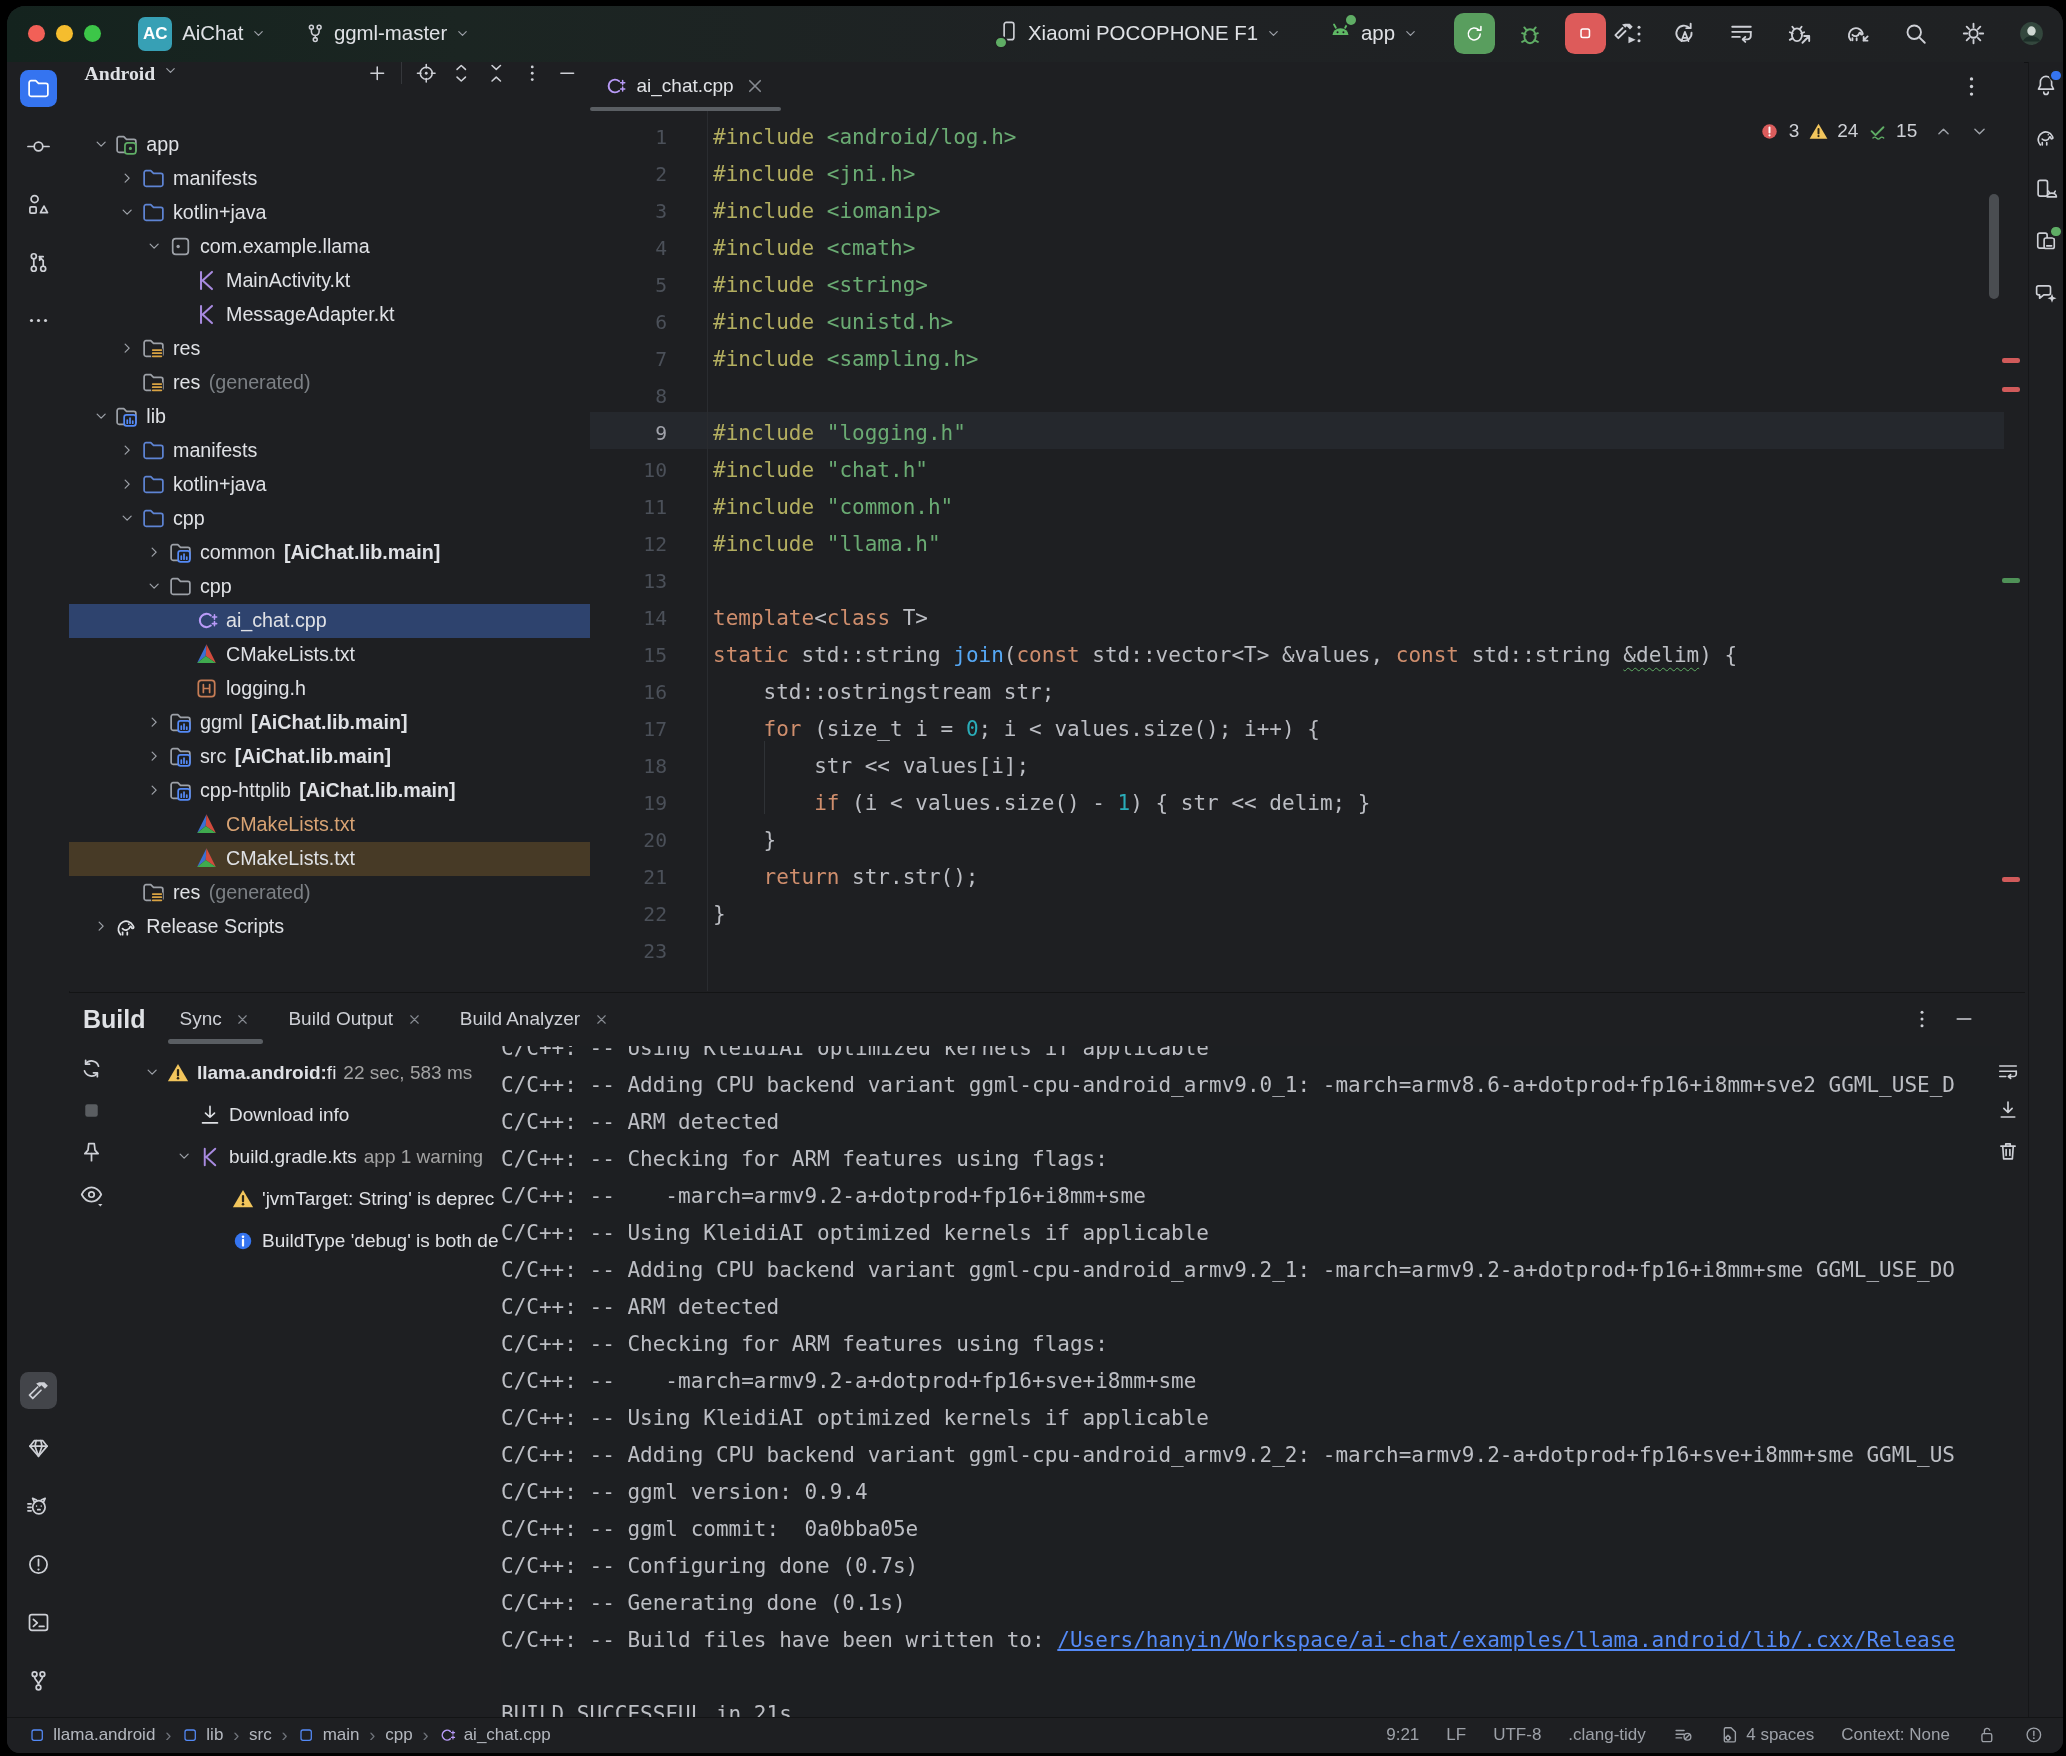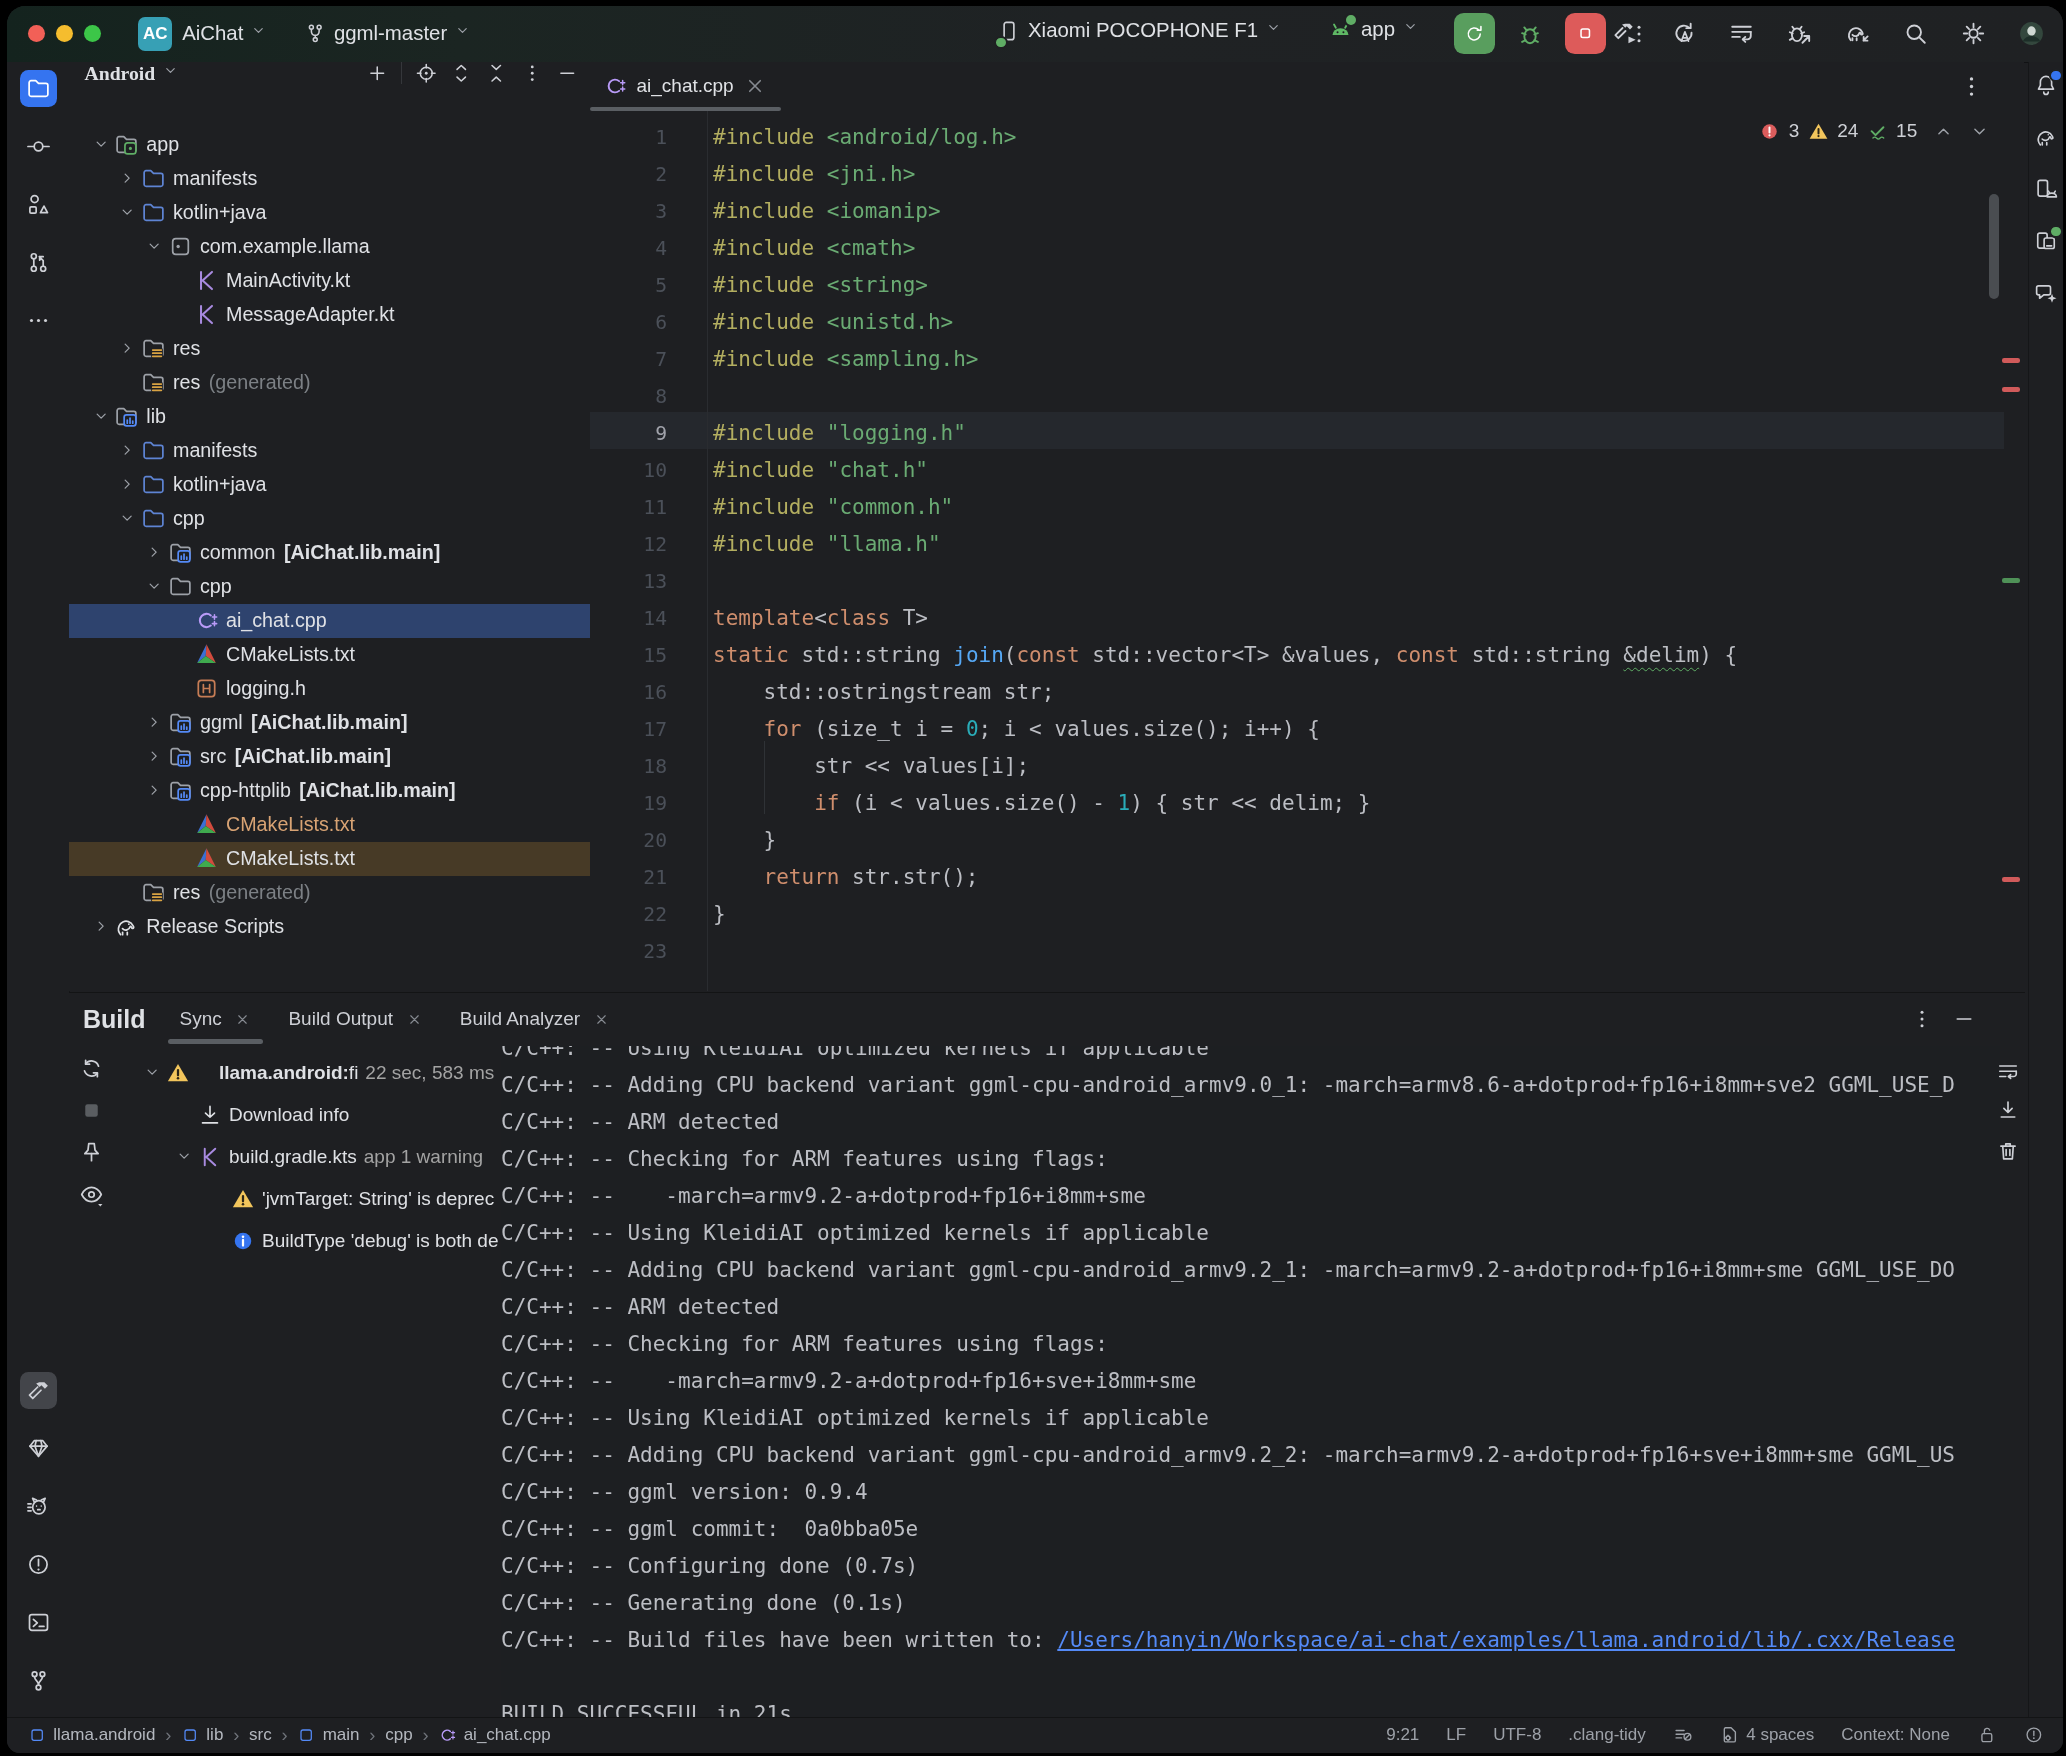--- a/index.html
+++ b/index.html
@@ -11,21 +11,21 @@
   .icw{display:inline-block;width:24px;height:24px;flex:none;}
 
   
   .titlebar{position:absolute;left:0;top:0;right:0;height:56px;display:flex;align-items:center;
     background:linear-gradient(90deg,#14231e 0%,#1b2522 22%,#1f2224 52%,#1f2123 100%);
     border-bottom:1.4px solid #111214;}
   .traffic{display:flex;gap:11.2px;padding-left:21px;}
   .tl{width:17px;height:17px;border-radius:50%;}
   .badge{margin-left:37px;width:34px;height:34px;border-radius:7px;background:#37a0b5;color:#fff;
     font-weight:bold;font-size:17px;display:flex;align-items:center;justify-content:center;flex:none;}
-  .tb-item{display:flex;align-items:flex-start;gap:7px;color:#dfe1e5;font-size:20.4px;font-weight:500;}
+  .tb-item{display:flex;align-items:center;gap:7px;color:#dfe1e5;font-size:20.4px;font-weight:500;}
   .chev{width:17px;height:17px;color:#9da1a8;display:inline-block;}
   .tb-center{position:absolute;left:990px;top:0;height:100%;display:flex;align-items:center;gap:21px;}
   .rel{position:relative;display:inline-block;}
   .dot{position:absolute;width:9.8px;height:9.8px;border-radius:50%;border:2.1px solid #1f2123;}
   .dot.green{background:#5fad65;}
   .dot.blue{background:#3574f0;}
   .runbtn{width:41px;height:41px;border-radius:9.8px;display:flex;align-items:center;justify-content:center;color:#fff;flex:none;}
   .runbtn .icw{width:22.5px;height:22.5px;}
   .run{background:#599e5e;}
   .stop{background:#dd5b5a;}
@@ -1046,21 +1046,21 @@
               </svg>
             </span>
           </span>
           <span class="icw ticon">
             <svg class="ic" viewBox="0 0 32 32">
               <path d="M16 4L29.5 27h-27z" style="fill:#f2c55c;stroke:none"></path>
               <path d="M16 12v7" style="stroke:#2b2416;stroke-width:3"></path>
               <circle cx="16" cy="23" r="1.7" style="fill:#2b2416;stroke:none"></circle>
             </svg>
           </span>
-          <span style="font-weight: bold; margin-left: 22px;">llama.android:</span>
+          <span style="font-weight: bold;">llama.android:</span>
           <span> fi</span>
           <span class="sdim">22 sec, 583 ms</span>
         </div>
         <div class="srow" style="padding-left: 56px;">
           <span class="chevslot"></span>
           <span class="icw ticon">
             <svg class="ic" viewBox="0 0 32 32">
               <path d="M16 4.5V19M10 13.5l6 5.5 6-5.5M6 26.5h20"></path>
             </svg>
           </span>

